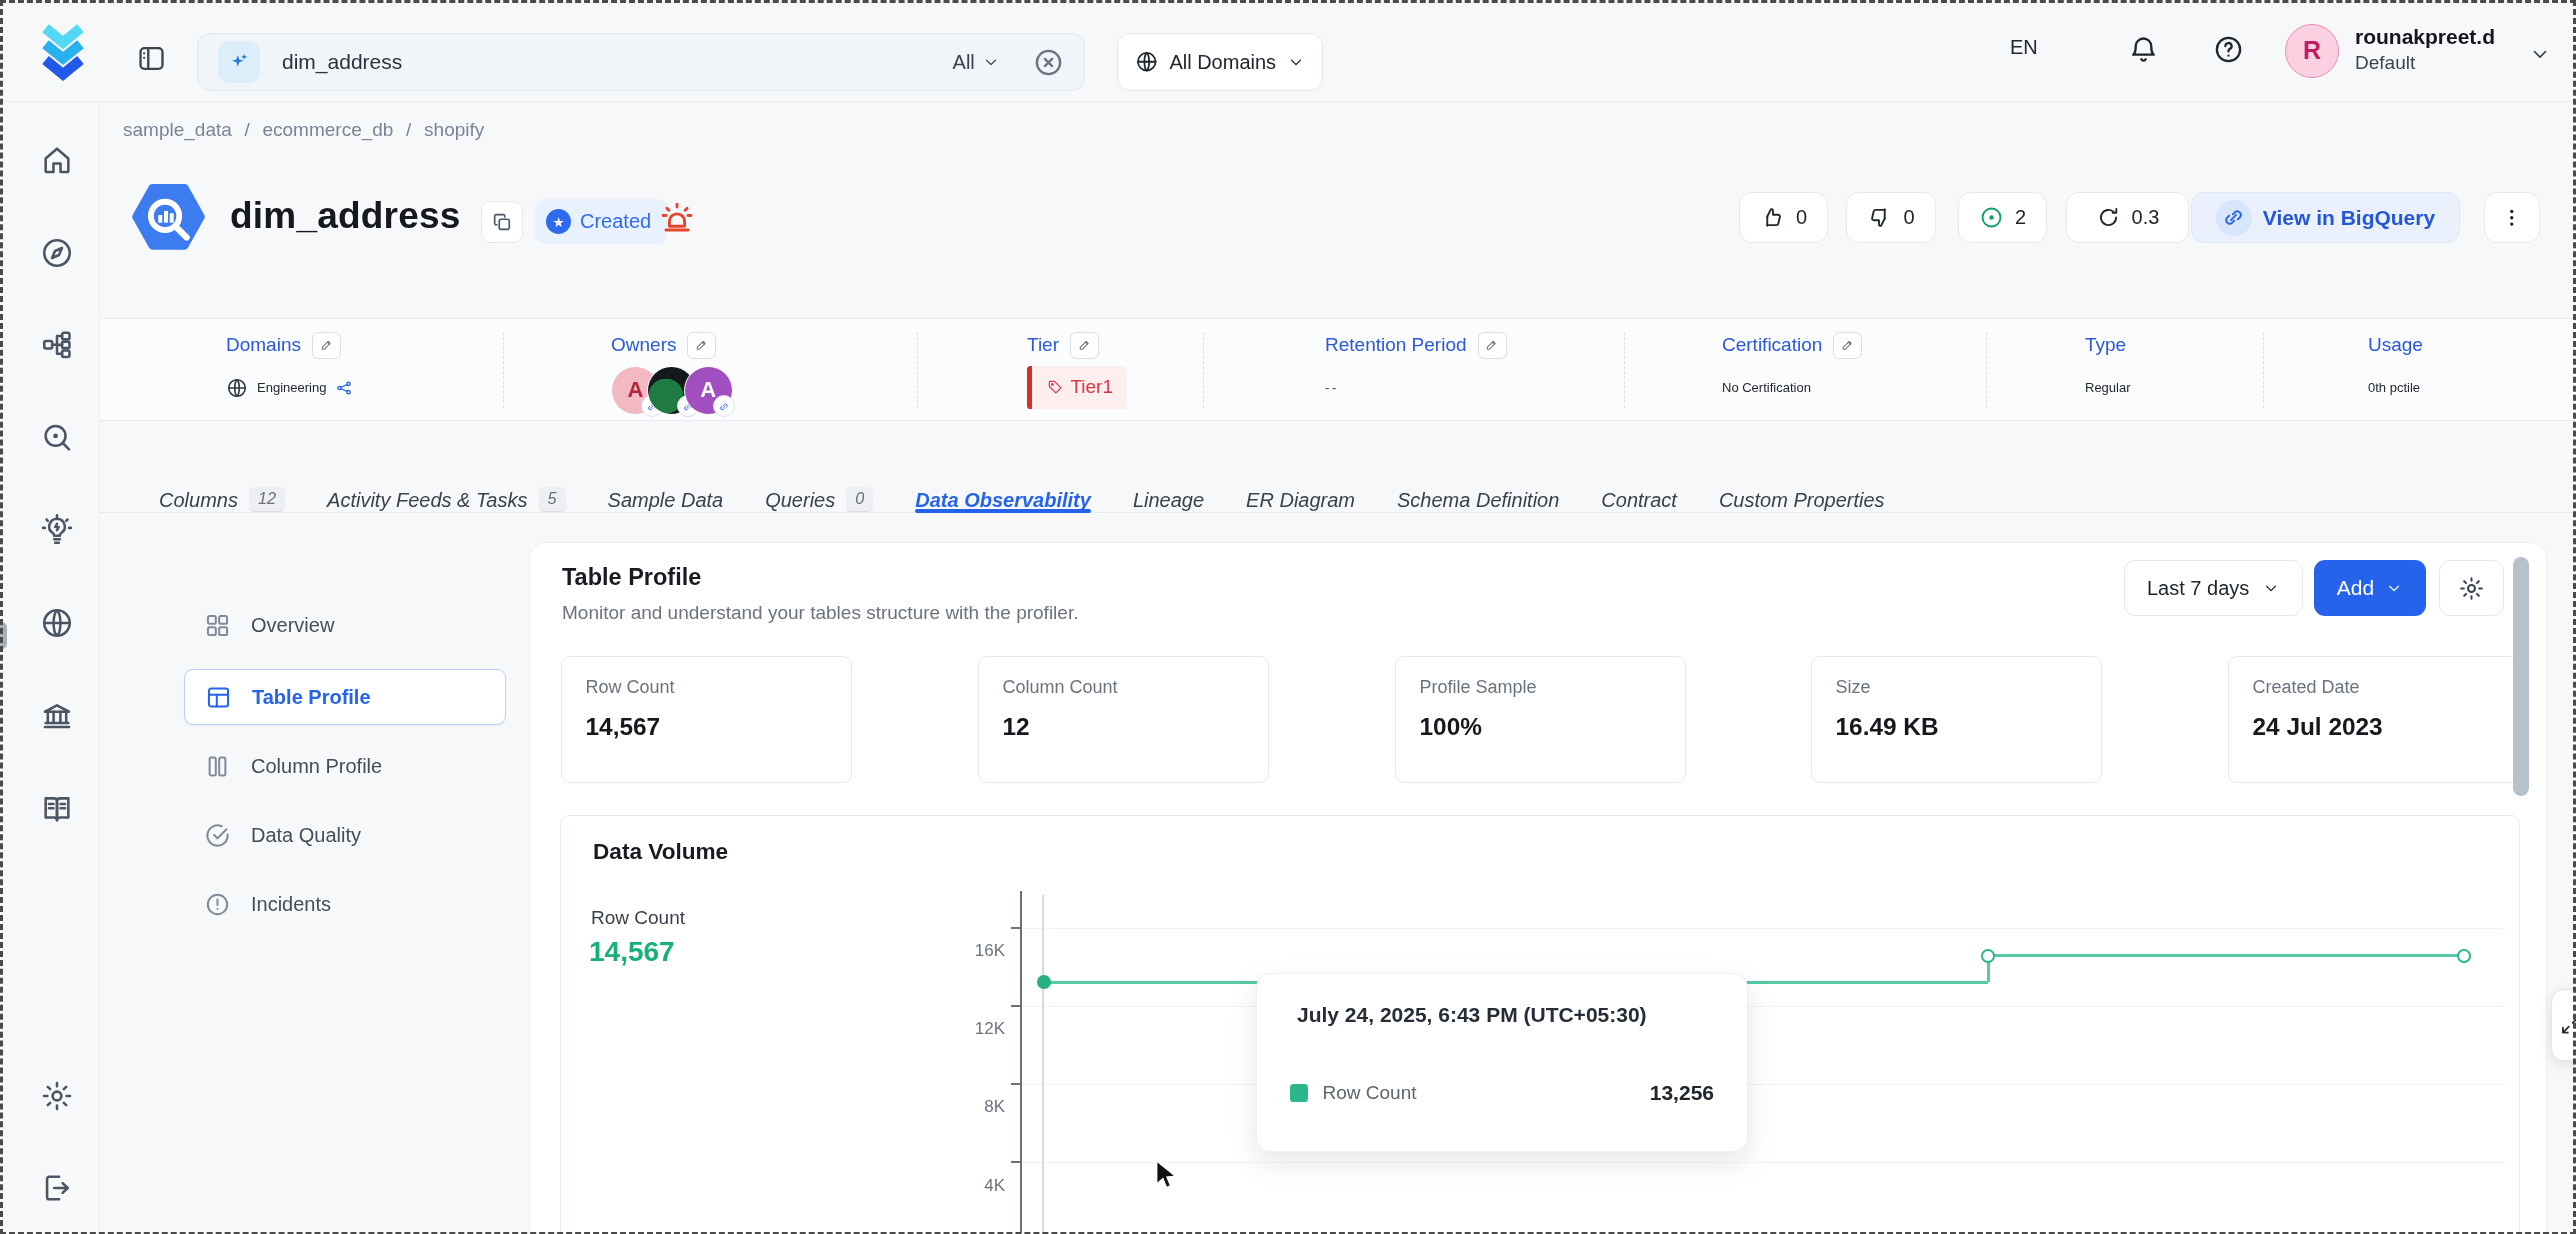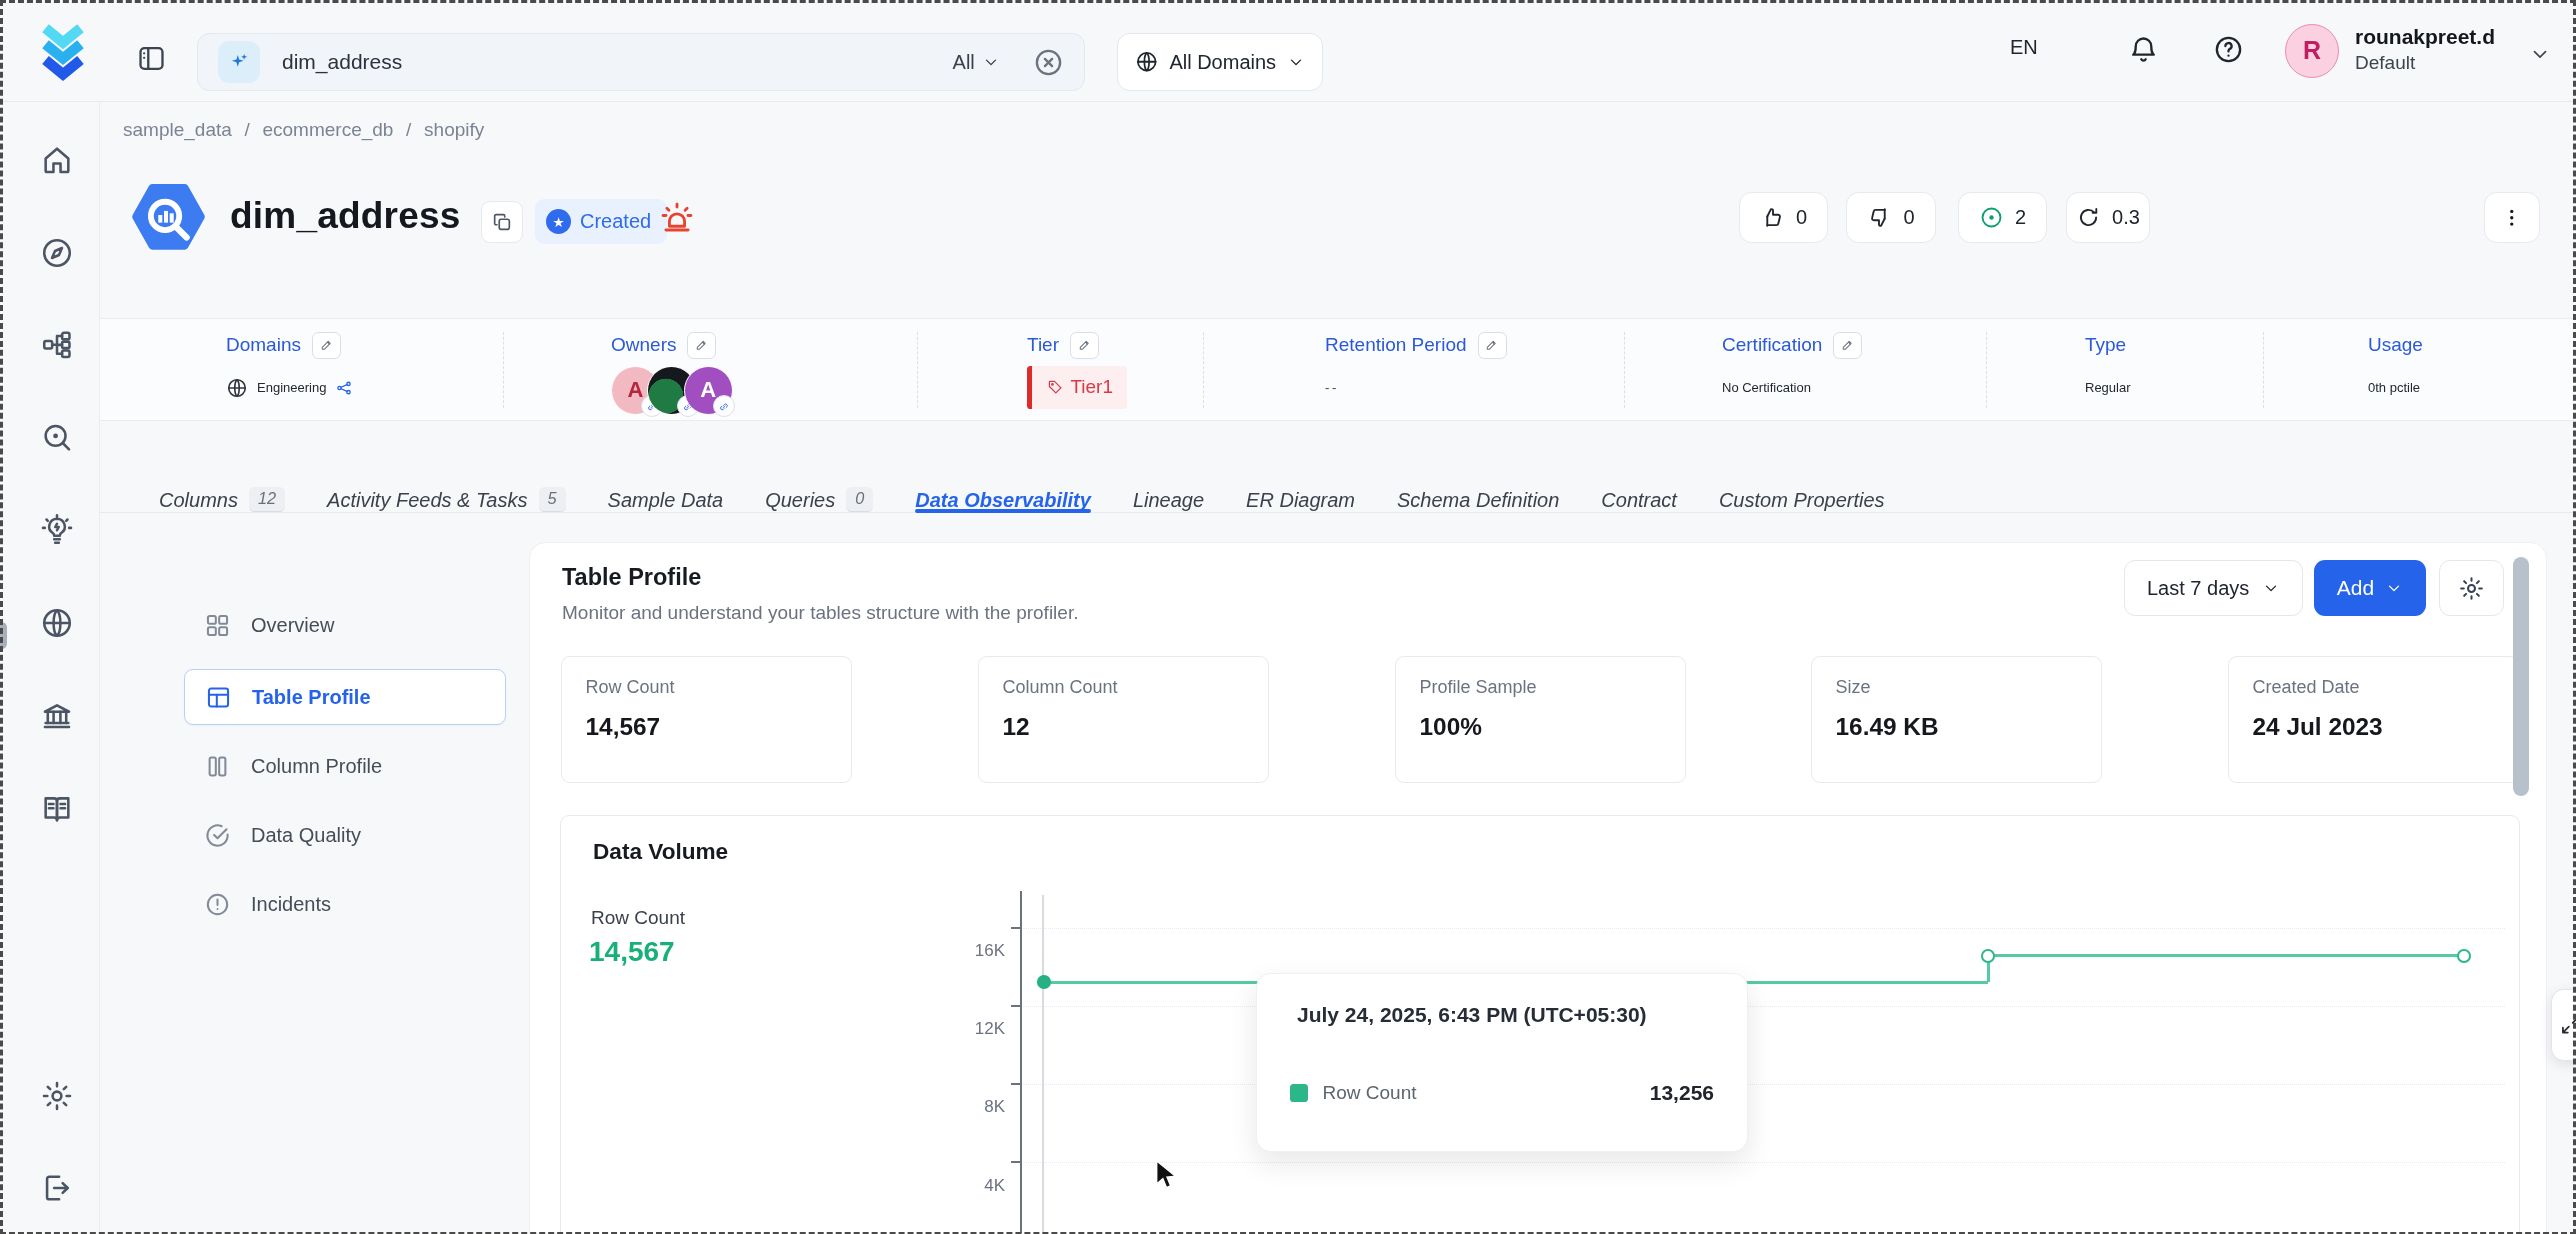--- a/index.html
+++ b/index.html
@@ -347,26 +347,36 @@
       </svg>
     <span>0</span>
   </div>
   <div class="statbtn" style="left:1958px;width:89px;">
     <svg class="ic" viewBox="0 0 24 24" style="color:#0e9f6e;">
         <circle cx="12" cy="12" r="8.6"></circle>
         <circle cx="12" cy="12" r="2.1" fill="#0e9f6e" stroke="none"></circle>
       </svg>
     <span>2</span>
   </div>
-  <div class="statbtn" style="left:2066px;width:84px;">
+  <div class="statbtn" style="left:2066px;width:123px;">
     <svg class="ic" viewBox="0 0 24 24">
         <path d="M19.3 12a7.3 7.3 0 1 1-2.1-5.1"></path>
         <polyline points="19.5 3.8 19.5 7.4 16 7.4"></polyline>
       </svg>
     <span>0.3</span>
+  </div>
+  <div class="statbtn bq-link-btn" style="left:2191px;width:269px;">
+    <span class="link-chip">
+      <svg class="ic" viewBox="0 0 24 24" width="20" height="20">
+          <path d="M9.5 14.5l5-5"></path>
+          <path d="M7.8 10.3 5.9 12.2a3.4 3.4 0 0 0 4.8 4.8l1.9-1.9"></path>
+          <path d="M16.2 13.7l1.9-1.9a3.4 3.4 0 0 0-4.8-4.8l-1.9 1.9"></path>
+        </svg>
+    </span>
+    <span class="bq-link-label">View in BigQuery</span>
   </div>
   <div class="statbtn" style="left:2484px;width:56px;">
     <svg viewBox="0 0 24 24" width="23.5" height="23.5">
         <circle cx="12" cy="5.5" r="1.7" fill="#161a20"></circle>
         <circle cx="12" cy="12" r="1.7" fill="#161a20"></circle>
         <circle cx="12" cy="18.5" r="1.7" fill="#161a20"></circle>
       </svg>
   </div>
 
   <div class="metabar">

